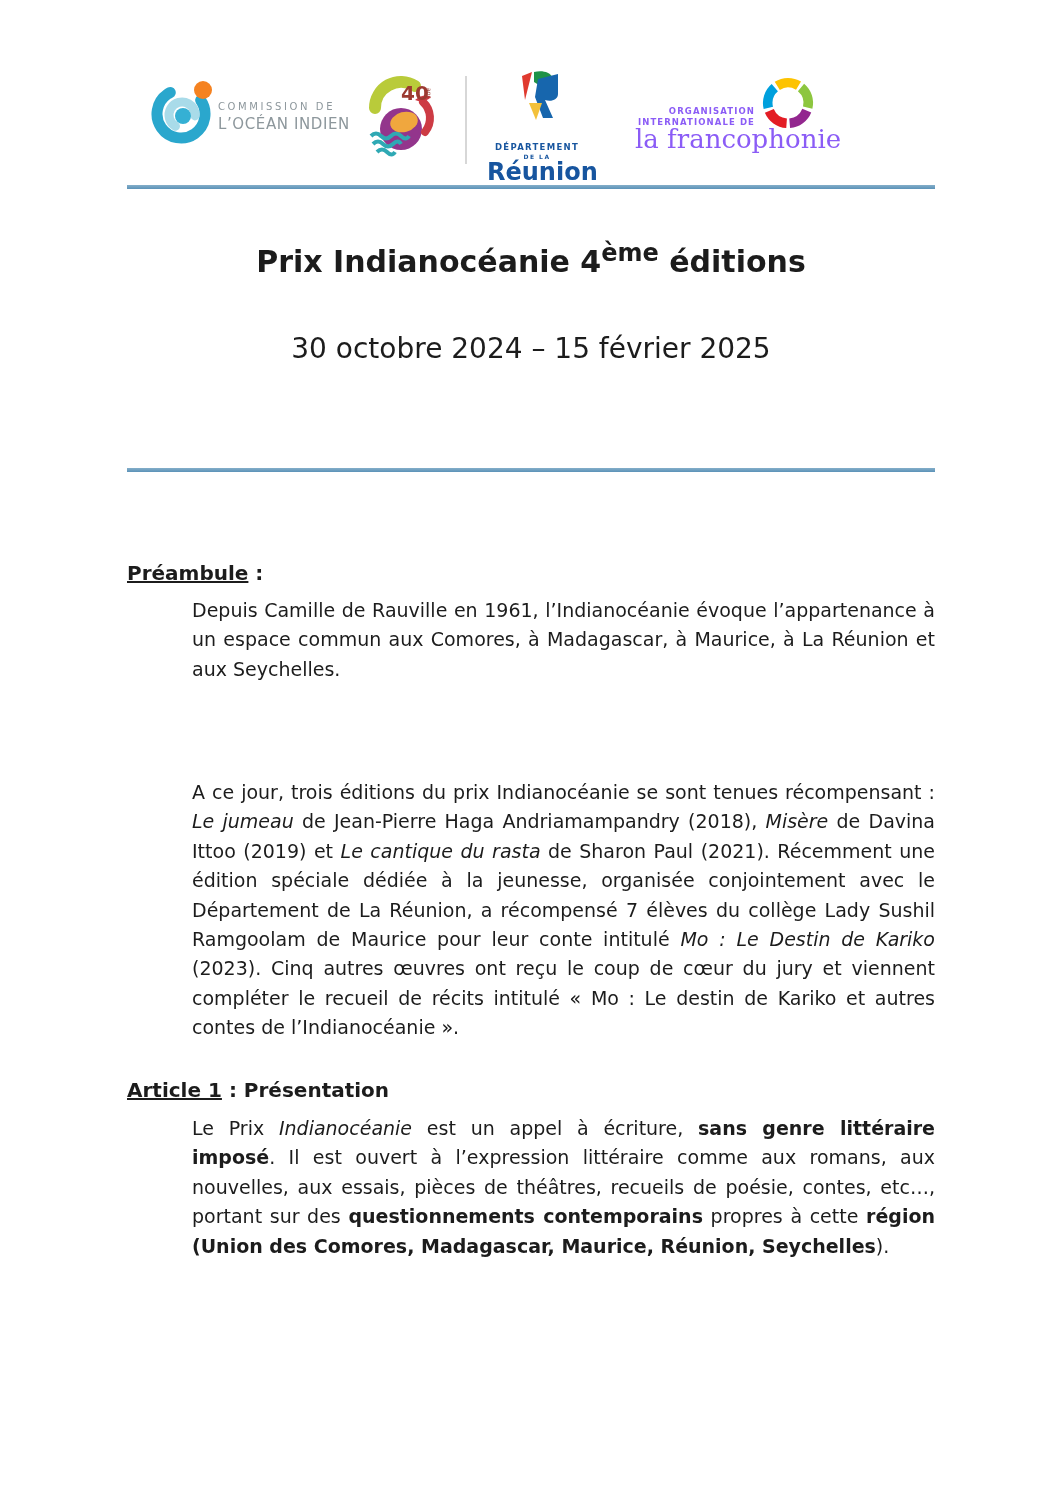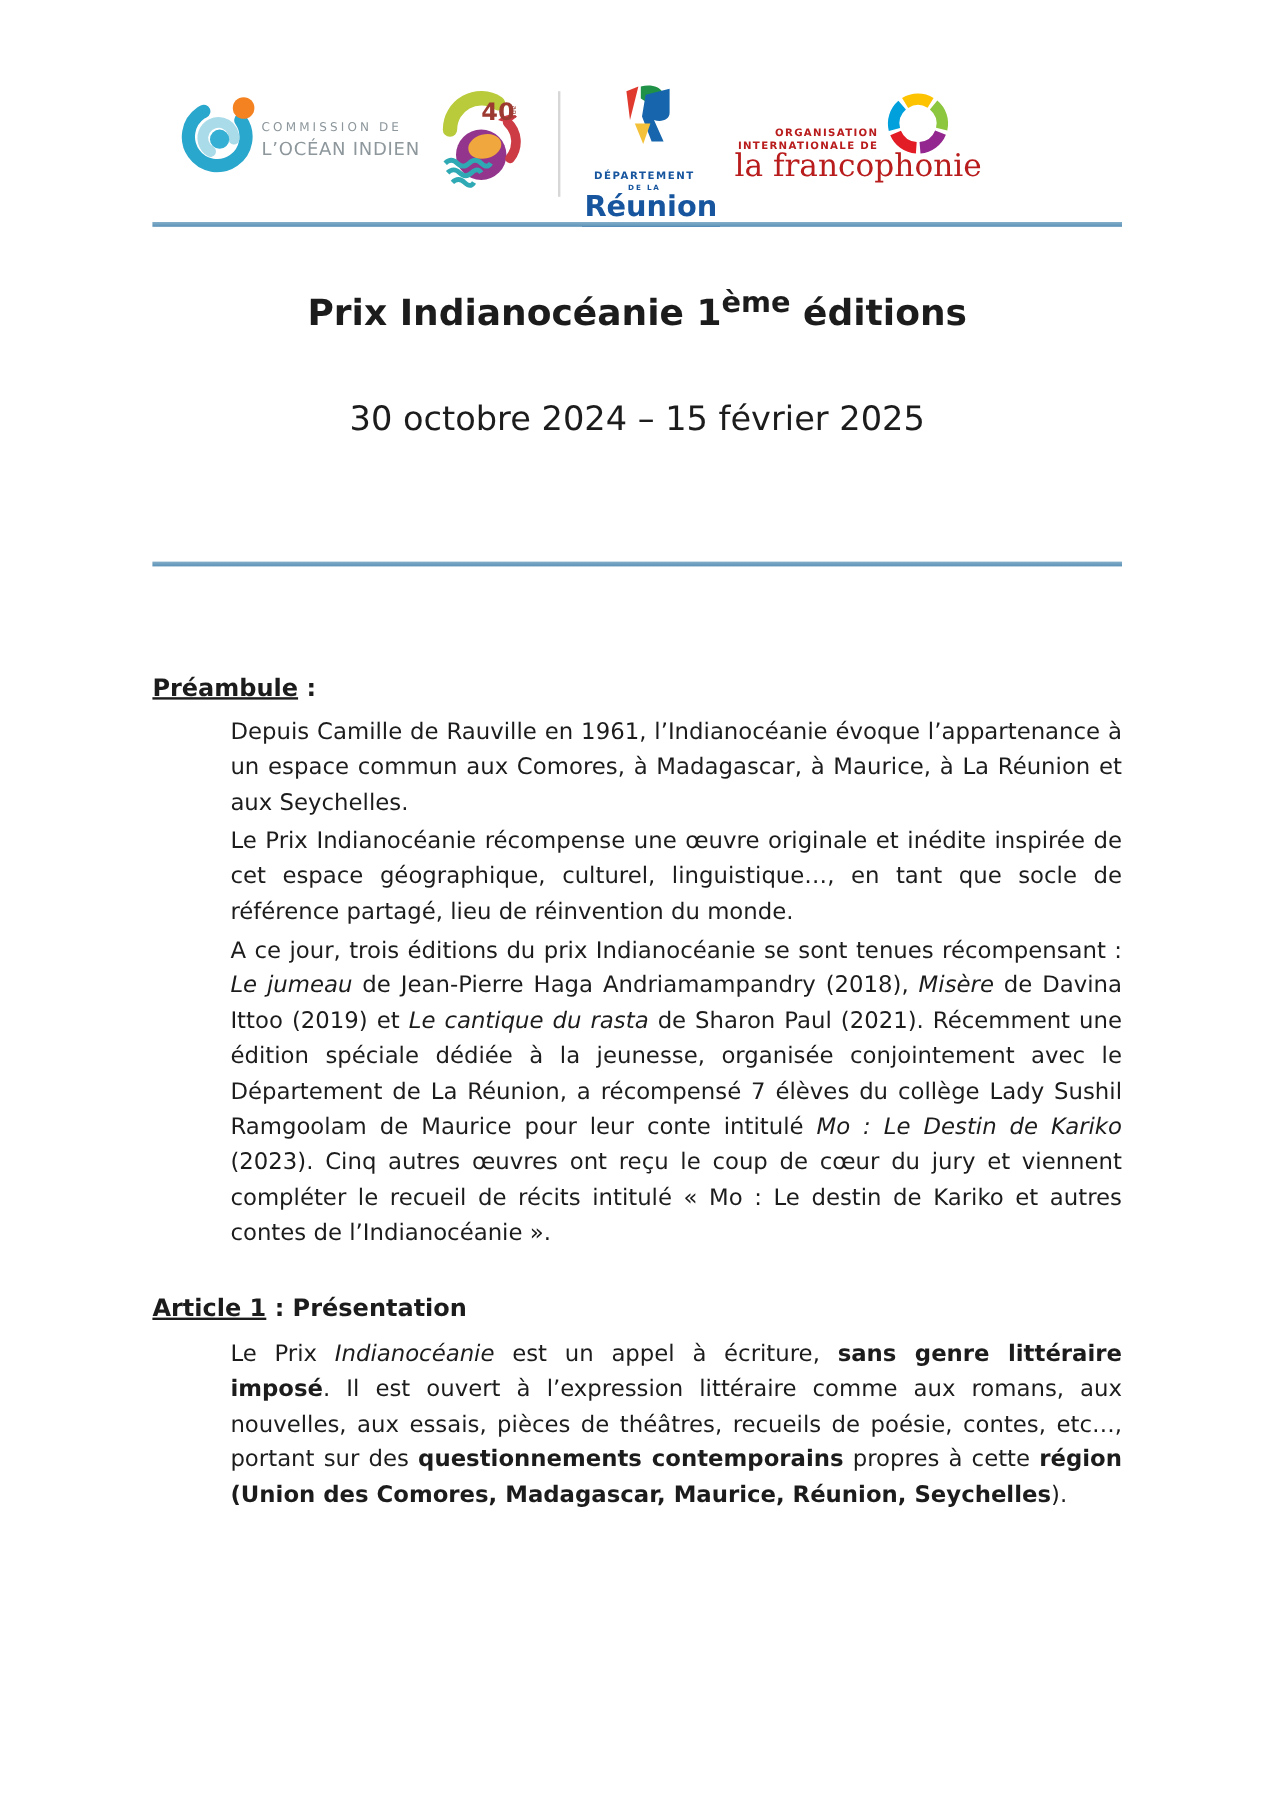--- a/index.html
+++ b/index.html
@@ -20,21 +20,21 @@
   #logo-40 { left:365px; top:74px; width:82px; height:90px; }
 
   #logo-divider { position:absolute; left:465px; top:76px; width:2px; height:88px; background:#d7d7d7; }
 
   #logo-reunion { left:485px; top:70px; width:104px; text-align:center; color:#17559f; }
   .reu-dept { font-size:8.5px; font-weight:bold; letter-spacing:1.3px; margin-top:16px; }
   .reu-dela { font-size:6px; font-weight:bold; letter-spacing:1.5px; margin-top:1px; }
   .reu-name { font-size:24px; font-weight:bold; line-height:1.05; display:inline-block;
               border-bottom:2px solid #17559f; padding:0 2px 2px 2px; }
 
-  #logo-oif { left:612px; top:74px; width:182px; height:86px; color:#b91c1c; }
+  #logo-oif { left:635px; top:74px; width:182px; height:86px; color:#8b5cf6; }
   .oif-small { position:absolute; right:62px; top:32px; text-align:right;
                font-size:8.5px; font-weight:bold; letter-spacing:1.1px; line-height:1.35; white-space:nowrap; }
   #logo-oif svg { position:absolute; right:2px; top:2px; }
   .oif-name { position:absolute; left:0px; top:50px; font-family:"DejaVu Serif", serif;
               font-size:26px; letter-spacing:0px; white-space:nowrap; }
 
   
   .rule-blue { position:absolute; left:127px; width:808px; height:4px;
                background:linear-gradient(180deg,#84aec9,#5b92b8); }
   #rule-top { top:185px; }
@@ -128,30 +128,29 @@
         <circle cx="28" cy="28" r="21" stroke="#93278f" stroke-dasharray="23 109" transform="rotate(22 28 28)"></circle>
         <circle cx="28" cy="28" r="21" stroke="#e31d25" stroke-dasharray="23 109" transform="rotate(94 28 28)"></circle>
         <circle cx="28" cy="28" r="21" stroke="#00a0dd" stroke-dasharray="23 109" transform="rotate(166 28 28)"></circle>
       </g>
     </svg>
     <div class="oif-name">la francophonie</div>
   </div>
 
   <div class="rule-blue" id="rule-top"></div>
 
-  <h1 class="title-main"><span>Prix Indianocéanie 1</span><sup>ème</sup><span> éditions</span></h1>
+  <h1 class="title-main"><span>Prix Indianocéanie 4</span><sup>ème</sup><span> éditions</span></h1>
 
   <div class="subtitle" id="subtitle-dates">30 octobre 2024 – 15 février 2025</div>
 
   <div class="rule-blue" id="rule-mid"></div>
 
   <h3 class="section-heading" id="preamble-heading"><span class="u">Préambule</span><span> :</span></h3>
 
   <p class="body-para" id="p-pre-0"><span>Depuis Camille de Rauville en 1961, l’Indianocéanie évoque l’appartenance à un espace commun aux Comores, à Madagascar, à Maurice, à La Réunion et aux Seychelles.</span></p>
-  <p class="body-para" id="p-pre-1"><span>Le Prix Indianocéanie récompense une œuvre originale et inédite inspirée de cet espace géographique, culturel, linguistique…, en tant que socle de référence partagé, lieu de réinvention du monde.</span></p>
   <p class="body-para" id="p-pre-2"><span>A ce jour, trois éditions du prix Indianocéanie se sont tenues récompensant : </span><span style="font-style: italic;">Le jumeau</span><span> de Jean-Pierre Haga Andriamampandry (2018), </span><span style="font-style: italic;">Misère</span><span> de Davina Ittoo (2019) et </span><span style="font-style: italic;">Le cantique du rasta</span><span> de Sharon Paul (2021). Récemment une édition spéciale dédiée à la jeunesse, organisée conjointement avec le Département de La Réunion, a récompensé 7 élèves du collège Lady Sushil Ramgoolam de Maurice pour leur conte intitulé </span><span style="font-style: italic;">Mo : Le Destin de Kariko</span><span> (2023). Cinq autres œuvres ont reçu le coup de cœur du jury et viennent compléter le recueil de récits intitulé « Mo : Le destin de Kariko et autres contes de l’Indianocéanie ».</span></p>
 
   <h3 class="section-heading" id="article1-heading"><span class="u">Article 1</span><span> : Présentation</span></h3>
 
   <p class="body-para" id="p-art-0"><span>Le Prix </span><span style="font-style: italic;">Indianocéanie</span><span> est un appel à écriture, </span><span style="font-weight: bold;">sans genre littéraire imposé</span><span>. Il est ouvert à l’expression littéraire comme aux romans, aux nouvelles, aux essais, pièces de théâtres, recueils de poésie, contes, etc…, portant sur des </span><span style="font-weight: bold;">questionnements contemporains</span><span> propres à cette </span><span style="font-weight: bold;">région (Union des Comores, Madagascar, Maurice, Réunion, Seychelles</span><span>).</span></p>
 
   <div class="rule-orange"></div>
   <div class="page-number">1</div>
 
 </div>

